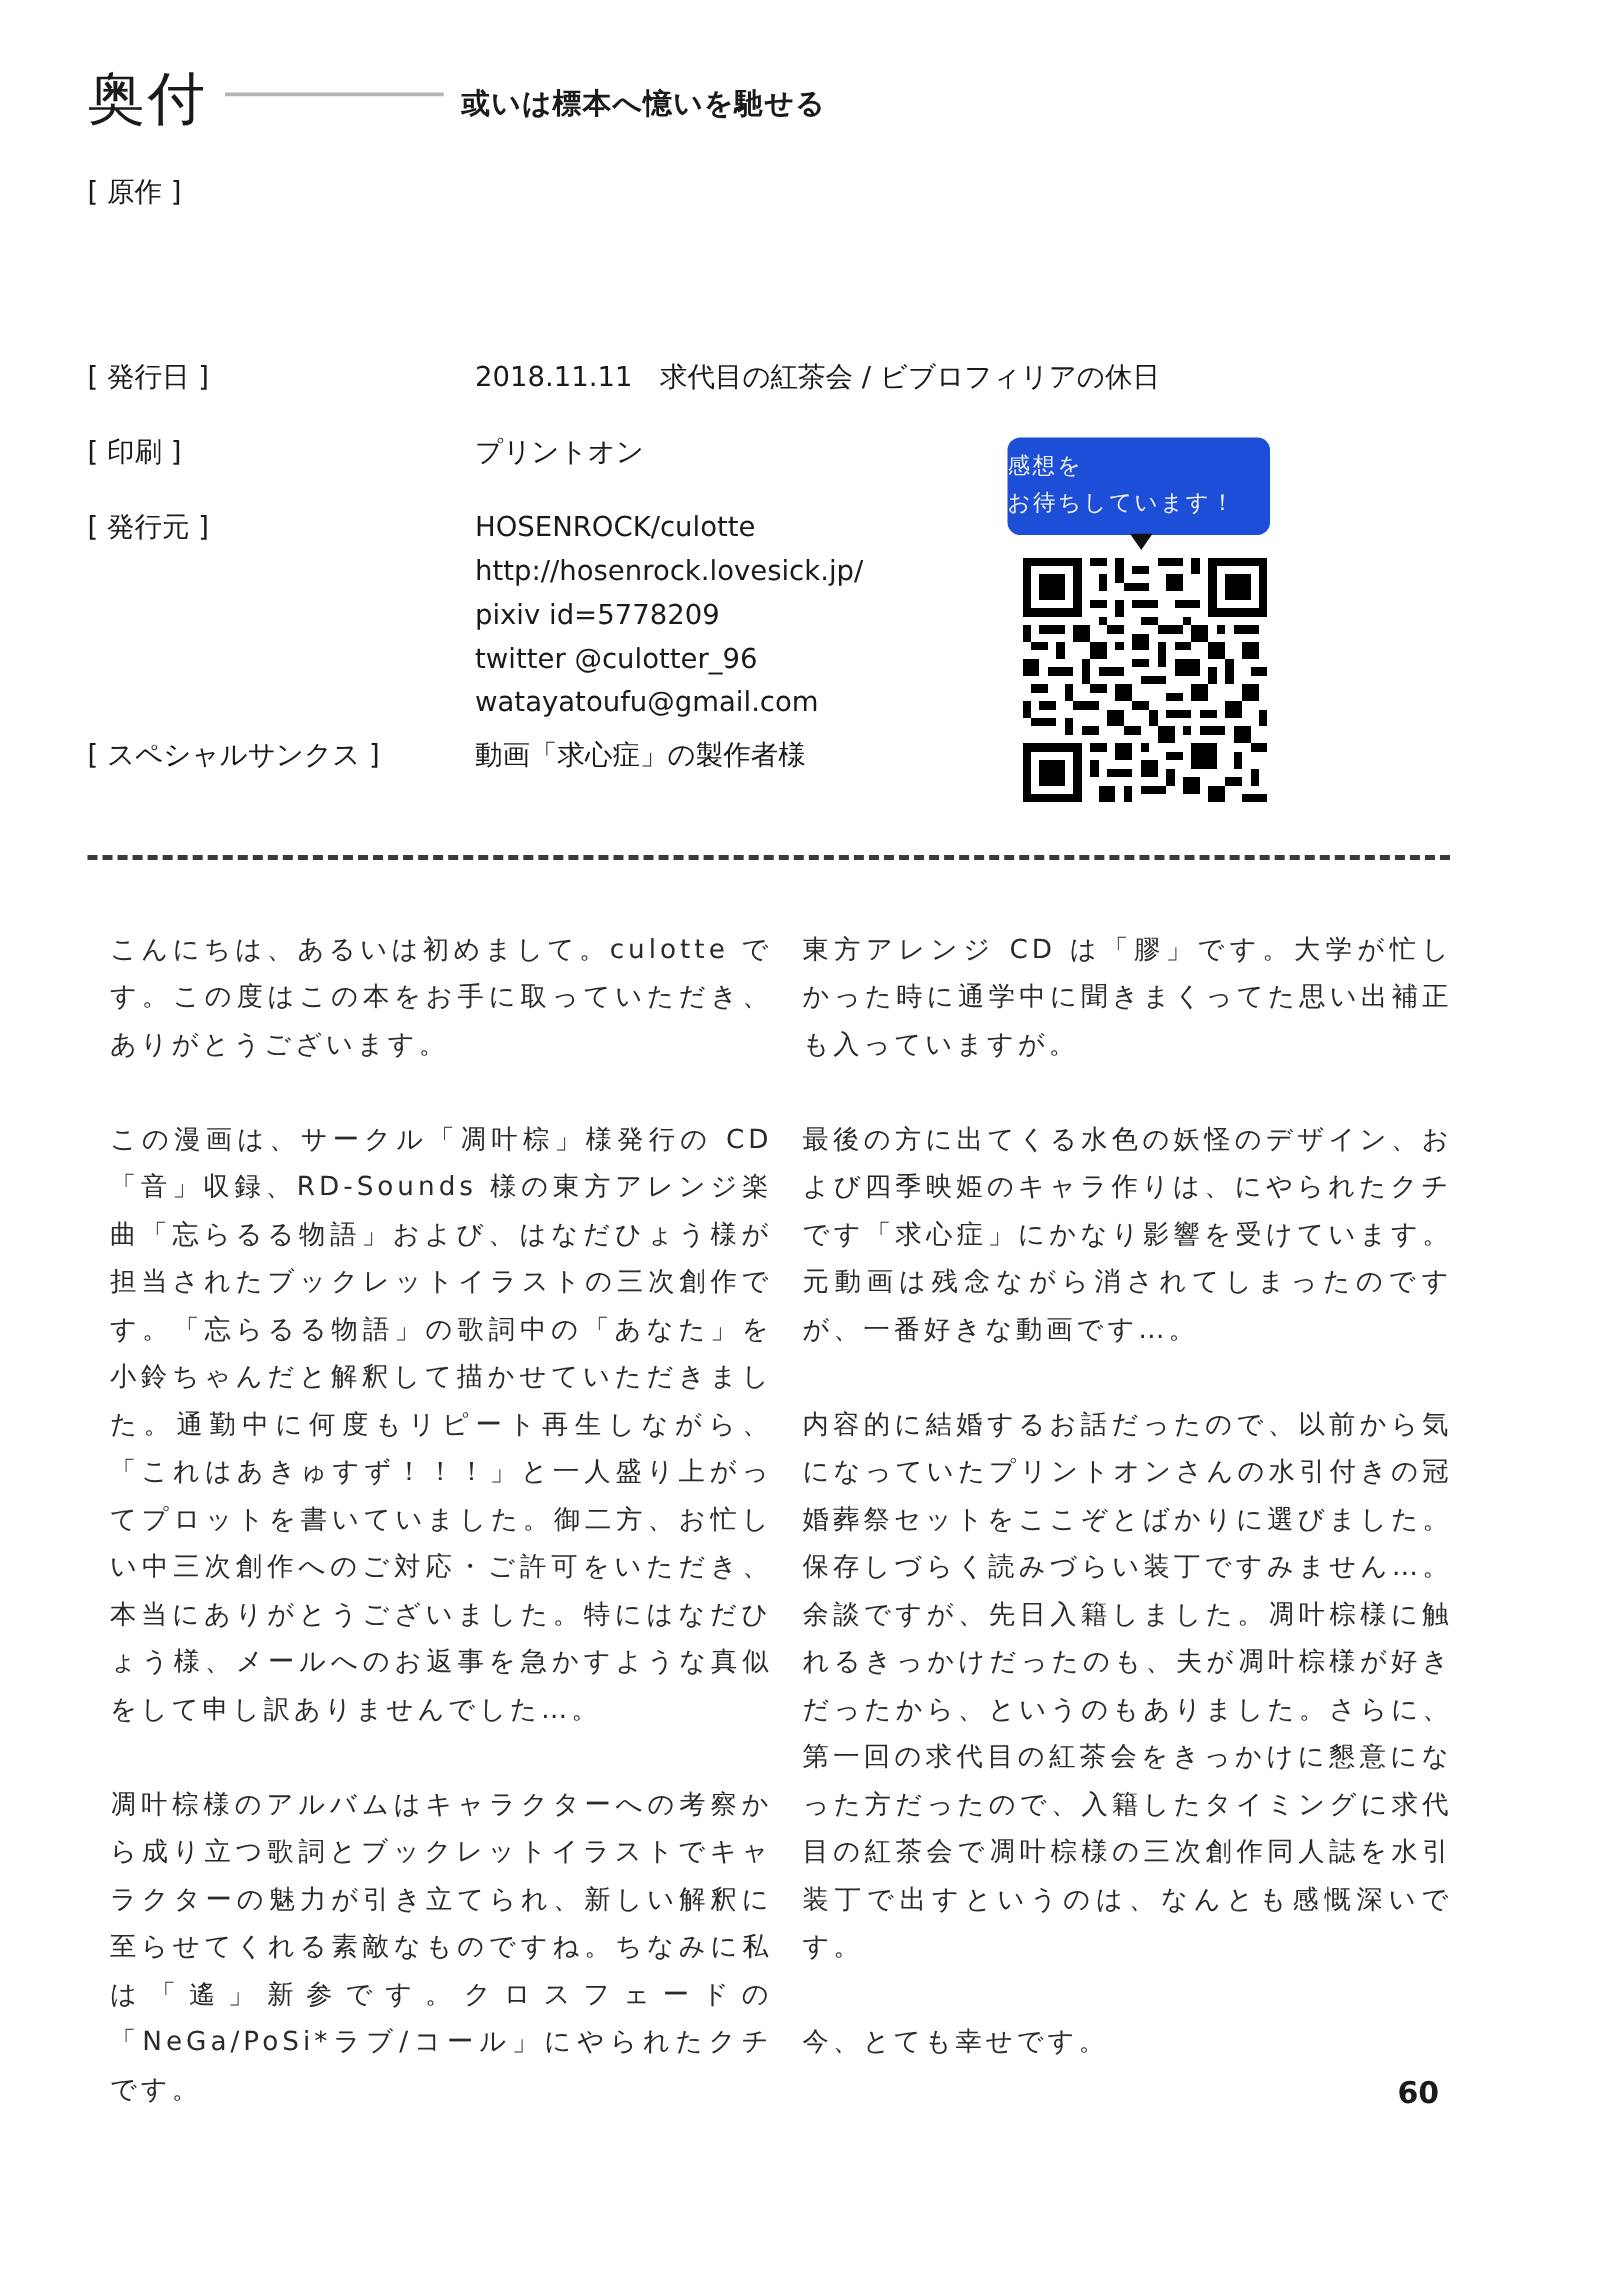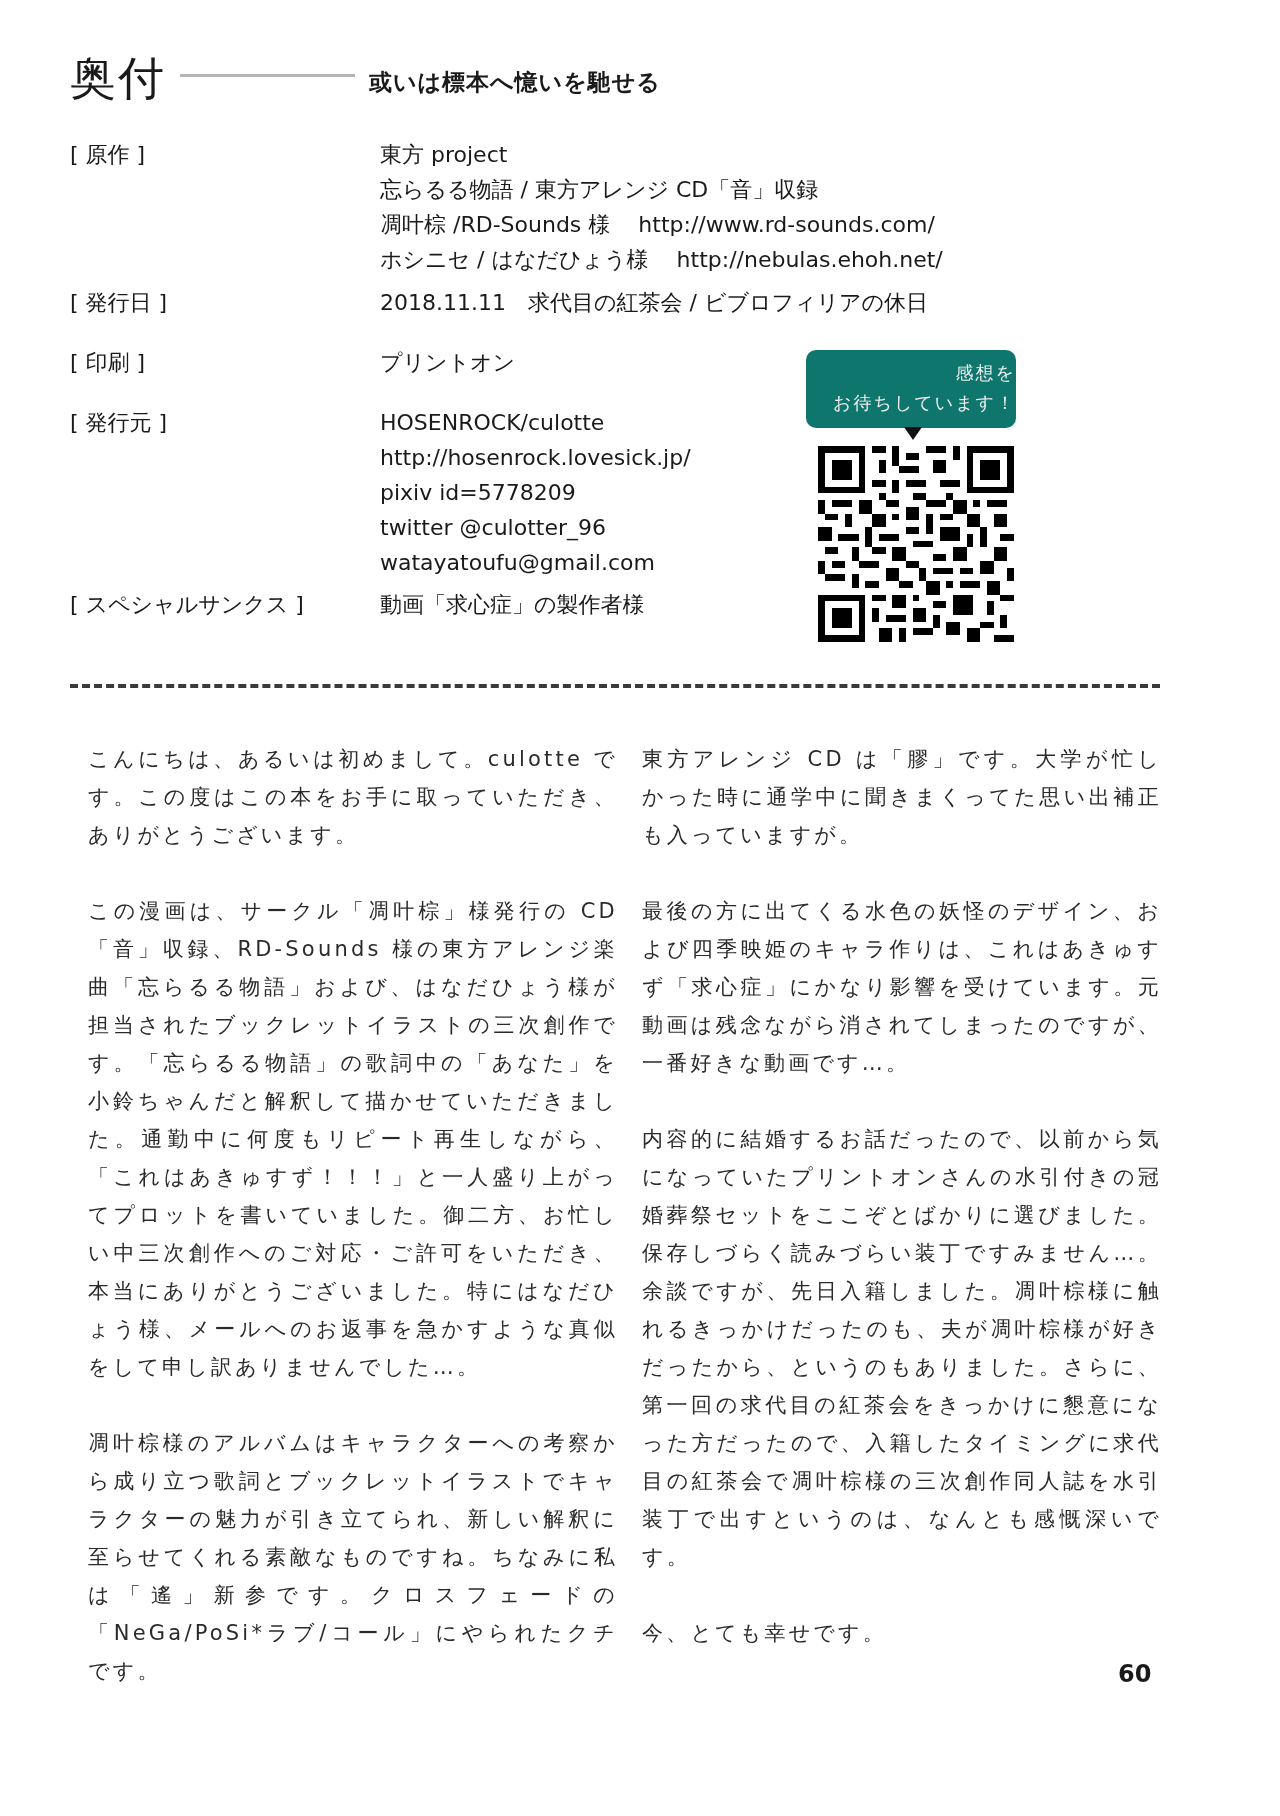--- a/index.html
+++ b/index.html
@@ -20,22 +20,22 @@
     .row .values div { white-space: nowrap; }
     .row.r-original { height: 148px; }
     .row.r-date { height: 60px; }
     .row.r-print { height: 60px; }
     .row.r-publisher { height: 182px; }
     .row.r-thanks { }
     .url-gap { display: inline-block; width: 28px; }
 
     .qr-area { position: absolute; left: 804px; top: 350px; width: 214px; }
     .bubble {
-      background: #0f766e; color: #f0f0f0; border-radius: 10px;
-      width: 210px; height: 78px; margin: 0 auto; text-align: right;
+      background: #1d4ed8; color: #f0f0f0; border-radius: 10px;
+      width: 210px; height: 78px; margin: 0 auto; text-align: left;
       font-size: 18px; line-height: 30px; padding-top: 8px; box-sizing: border-box;
       position: relative; letter-spacing: 2px;
     }
     .bubble::after {
       content: ""; position: absolute; left: 98px; bottom: -12px;
       border-left: 9px solid transparent; border-right: 9px solid transparent; border-top: 13px solid #111;
     }
     .qr { margin: 18px 0 0 14px; width: 196px; height: 196px; position: relative; }
     .qr svg { display: block; }
 
@@ -54,26 +54,20 @@
 
 <div class="title-row">
   <span class="title-main">奥付</span>
   <span class="title-rule"></span>
   <span class="title-sub">或いは標本へ憶いを馳せる</span>
 </div>
 
 <div class="colophon">
   <div class="row r-original">
     <div class="label">[ 原作 ]</div>
-    <div class="values">
-      <div>東方 project</div>
-      <div>忘らるる物語 / 東方アレンジ CD「音」収録</div>
-      <div><span>凋叶棕 /RD-Sounds 様</span><span class="url-gap"></span><span>http://www.rd-sounds.com/</span></div>
-      <div><span>ホシニセ / はなだひょう様</span><span class="url-gap"></span><span>http://nebulas.ehoh.net/</span></div>
-    </div>
   </div>
 
   <div class="row r-date">
     <div class="label">[ 発行日 ]</div>
     <div class="values">2018.11.11　求代目の紅茶会 / ビブロフィリアの休日</div>
   </div>
 
   <div class="row r-print">
     <div class="label">[ 印刷 ]</div>
     <div class="values">プリントオン</div>
@@ -121,18 +115,18 @@
 <div class="divider"></div>
 
 <div class="essay col-left">
   <p>こんにちは、あるいは初めまして。culotte です。この度はこの本をお手に取っていただき、ありがとうございます。</p>
   <p>この漫画は、サークル「凋叶棕」様発行の CD「音」収録、RD-Sounds 様の東方アレンジ楽曲「忘らるる物語」および、はなだひょう様が担当されたブックレットイラストの三次創作です。「忘らるる物語」の歌詞中の「あなた」を小鈴ちゃんだと解釈して描かせていただきました。通勤中に何度もリピート再生しながら、「これはあきゅすず！！！」と一人盛り上がってプロットを書いていました。御二方、お忙しい中三次創作へのご対応・ご許可をいただき、本当にありがとうございました。特にはなだひょう様、メールへのお返事を急かすような真似をして申し訳ありませんでした…。</p>
   <p class="last">凋叶棕様のアルバムはキャラクターへの考察から成り立つ歌詞とブックレットイラストでキャラクターの魅力が引き立てられ、新しい解釈に至らせてくれる素敵なものですね。ちなみに私は「遙」新参です。クロスフェードの「NeGa/PoSi*ラブ/コール」にやられたクチです。</p>
 </div>
 
 <div class="essay col-right">
   <p>東方アレンジ CD は「膠」です。大学が忙しかった時に通学中に聞きまくってた思い出補正も入っていますが。</p>
-  <p>最後の方に出てくる水色の妖怪のデザイン、および四季映姫のキャラ作りは、これはあきゅすず「求心症」にかなり影響を受けています。元動画は残念ながら消されてしまったのですが、一番好きな動画です…。</p>
+  <p>最後の方に出てくる水色の妖怪のデザイン、および四季映姫のキャラ作りは、にやられたクチです「求心症」にかなり影響を受けています。元動画は残念ながら消されてしまったのですが、一番好きな動画です…。</p>
   <p>内容的に結婚するお話だったので、以前から気になっていたプリントオンさんの水引付きの冠婚葬祭セットをここぞとばかりに選びました。保存しづらく読みづらい装丁ですみません…。余談ですが、先日入籍しました。凋叶棕様に触れるきっかけだったのも、夫が凋叶棕様が好きだったから、というのもありました。さらに、第一回の求代目の紅茶会をきっかけに懇意になった方だったので、入籍したタイミングに求代目の紅茶会で凋叶棕様の三次創作同人誌を水引装丁で出すというのは、なんとも感慨深いです。</p>
   <p class="last">今、とても幸せです。</p>
 </div>
 
 <div class="page-num">60</div>
 
 </body></html>

